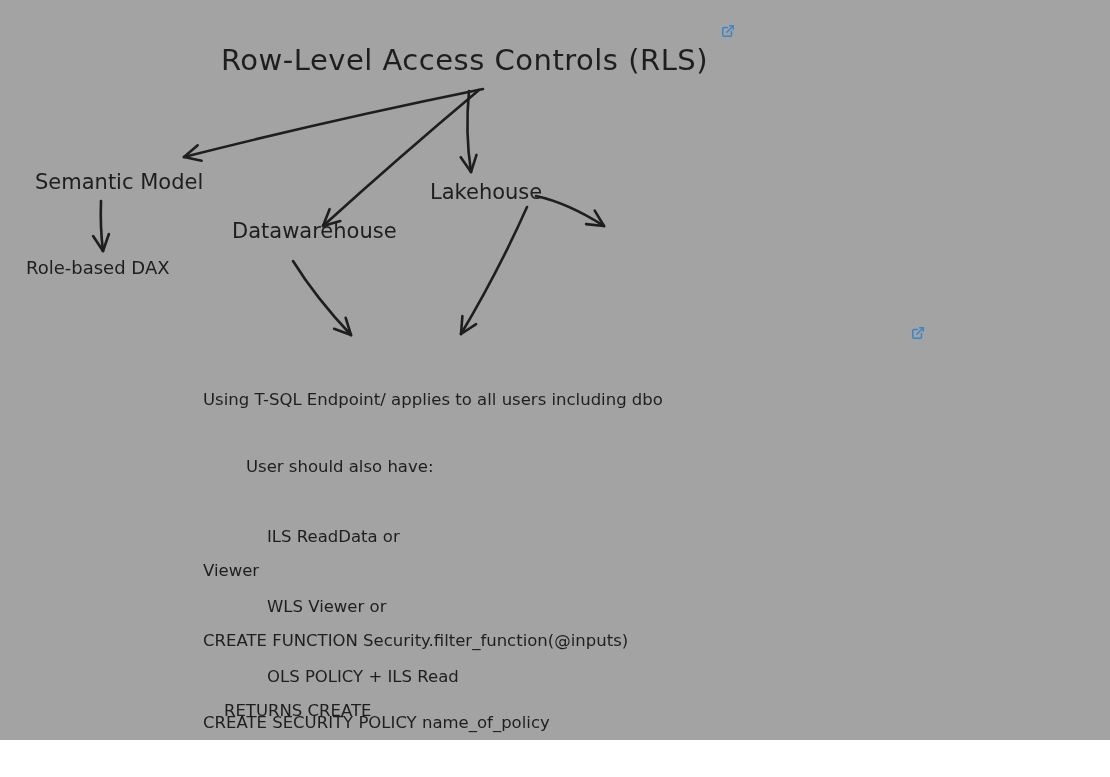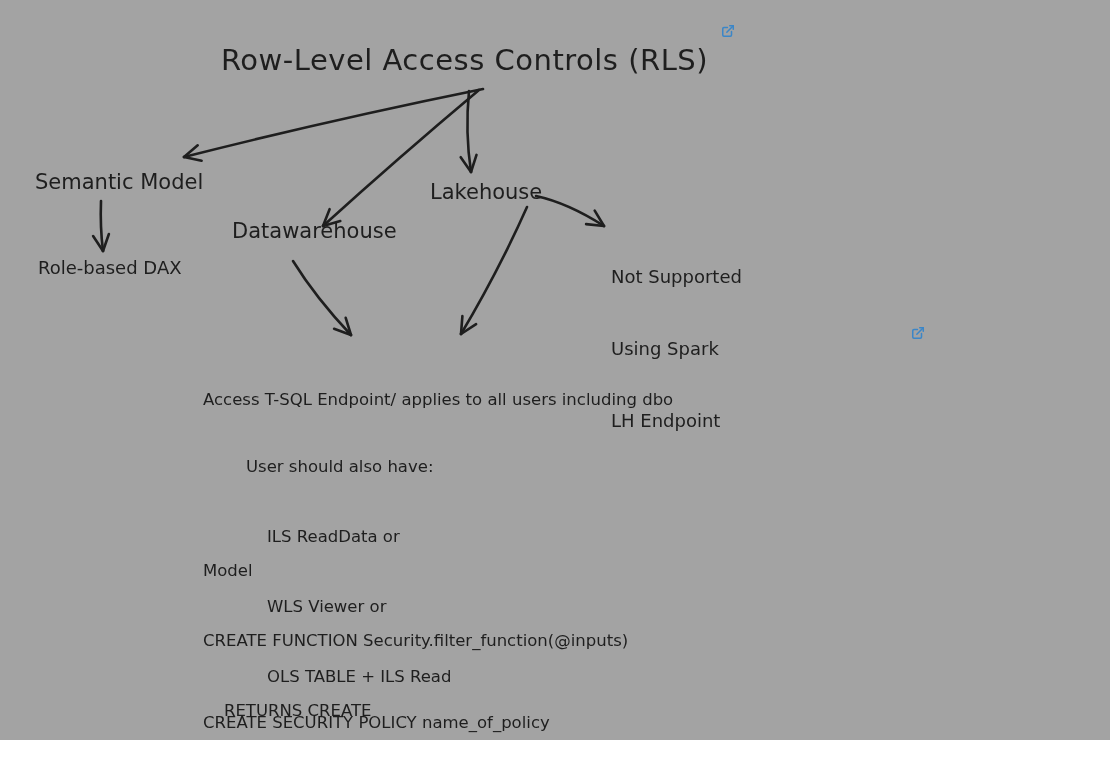--- a/index.html
+++ b/index.html
@@ -107,45 +107,40 @@
   </svg>
 
   <svg class="link-icon" style="left:911px; top:326px;" viewBox="0 0 24 24" fill="none" stroke="#3b86c8" stroke-width="2.6" stroke-linecap="round" stroke-linejoin="round">
     <path d="M18 13v6a2 2 0 0 1-2 2H5a2 2 0 0 1-2-2V8a2 2 0 0 1 2-2h6"></path>
     <polyline points="15 3 21 3 21 9"></polyline>
     <line x1="10" y1="14" x2="21" y2="3"></line>
   </svg>
 
   <div class="txt node" style="left:35px; top:169px;">Semantic Model</div>
 
-  <div class="txt small" style="left:38px; top:256px;">Role-based DAX</div>
+  <div class="txt small" style="left:26px; top:256px;">Role-based DAX</div>
 
   <div class="txt node" style="left:232px; top:218px;">Datawarehouse</div>
 
   <div class="txt node" style="left:430px; top:179px;">Lakehouse</div>
 
-  <div class="txt small" style="left:611px; top:217px;">
-    <div>Not Supported</div>
-    <div>Using Spark</div>
-    <div>LH Endpoint</div>
-  </div>
 
   <div class="txt block" style="left:203px; top:341px;">
-    <div>Access T-SQL Endpoint/ applies to all users including dbo</div>
+    <div>Using T-SQL Endpoint/ applies to all users including dbo</div>
   </div>
 
   <div class="txt block" style="left:203px; top:408px;margin-left:43px;">
     <div>User should also have:</div>
     <div>    ILS ReadData or</div>
     <div>    WLS Viewer or</div>
-    <div>    OLS TABLE + ILS Read</div>
+    <div>    OLS POLICY + ILS Read</div>
   </div>
 
   <div class="txt block" style="left:203px; top:512px;">
-    <div>Model</div>
+    <div>Viewer</div>
     <div>CREATE FUNCTION Security.filter_function(@inputs)</div>
     <div>    RETURNS CREATE</div>
     <div>    WITH SCHEMABINDING</div>
     
   </div>
 
   <div class="txt block" style="left:203px; top:664px;">
     <div>CREATE SECURITY POLICY name_of_policy</div>
     
     

